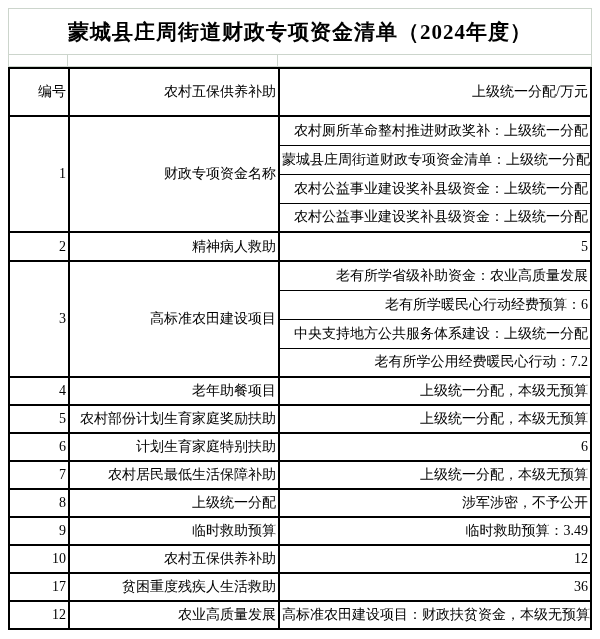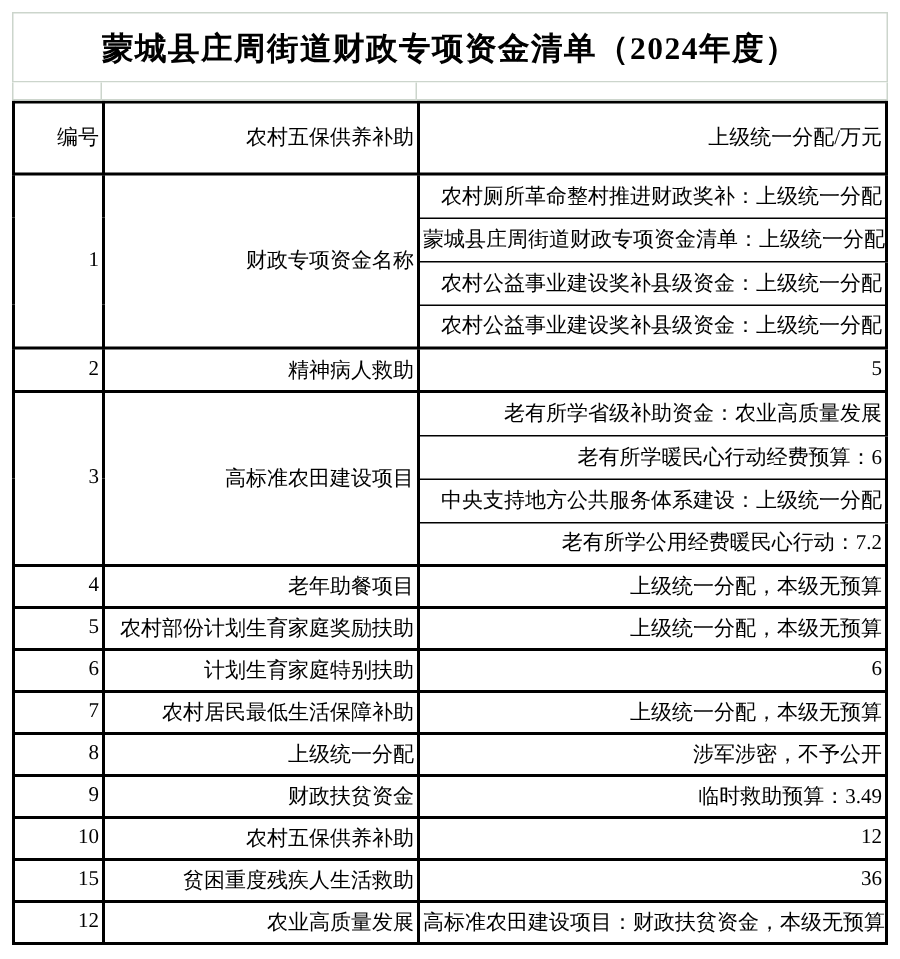--- a/index.html
+++ b/index.html
@@ -160,32 +160,32 @@
     </tr>
 
     <tr class="h28">
       <td>8</td>
       <td>上级统一分配</td>
       <td>涉军涉密，不予公开</td>
     </tr>
 
     <tr class="h28">
       <td>9</td>
-      <td>财政扶贫资金</td>
+      <td>临时救助预算</td>
       <td>临时救助预算：3.49</td>
     </tr>
 
     <tr class="h28">
       <td>10</td>
       <td>农村五保供养补助</td>
       <td>12</td>
     </tr>
 
     <tr class="h28">
-      <td>15</td>
+      <td>17</td>
       <td>贫困重度残疾人生活救助</td>
       <td>36</td>
     </tr>
 
     <tr class="h28">
       <td>12</td>
       <td>农业高质量发展</td>
       <td>高标准农田建设项目：财政扶贫资金，本级无预算</td>
     </tr>
   </tbody>

